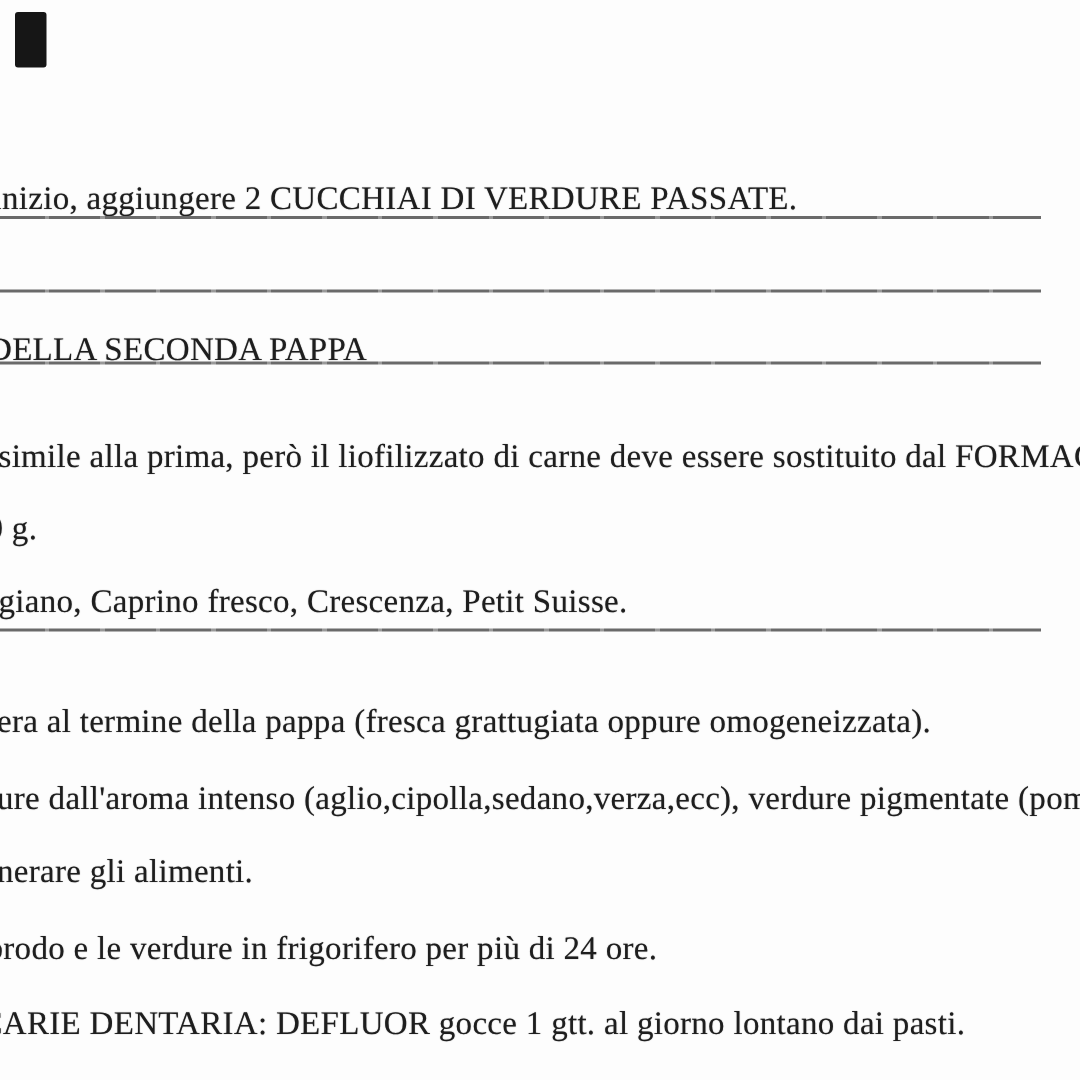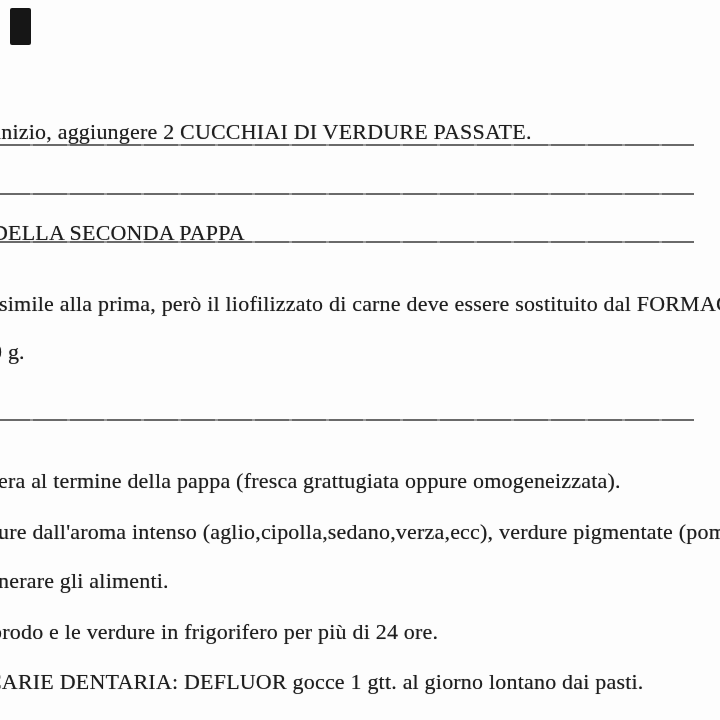--- a/index.html
+++ b/index.html
@@ -73,20 +73,21 @@
 
   <div class="rule r1"></div>
   <div class="rule r2"></div>
 
   <p class="doc-line l2">DELLA SECONDA PAPPA</p>
 
   <div class="rule r3"></div>
 
   <p class="doc-line l3">simile alla prima, però il liofilizzato di carne deve essere sostituito dal FORMAG</p>
   <p class="doc-line l4">0 g.</p>
+  <p class="doc-line l5">giano, Caprino fresco, Crescenza, Petit Suisse.</p>
 
   <div class="rule r4"></div>
 
   <p class="doc-line l6">era al termine della pappa (fresca grattugiata oppure omogeneizzata).</p>
   <p class="doc-line l7">ure dall'aroma intenso (aglio,cipolla,sedano,verza,ecc), verdure pigmentate (pom</p>
   <p class="doc-line l8">nerare gli alimenti.</p>
   <p class="doc-line l9">brodo e le verdure in frigorifero per più di 24 ore.</p>
   <p class="doc-line l10">CARIE DENTARIA: DEFLUOR gocce 1 gtt. al giorno lontano dai pasti.</p>
 
 </div>

